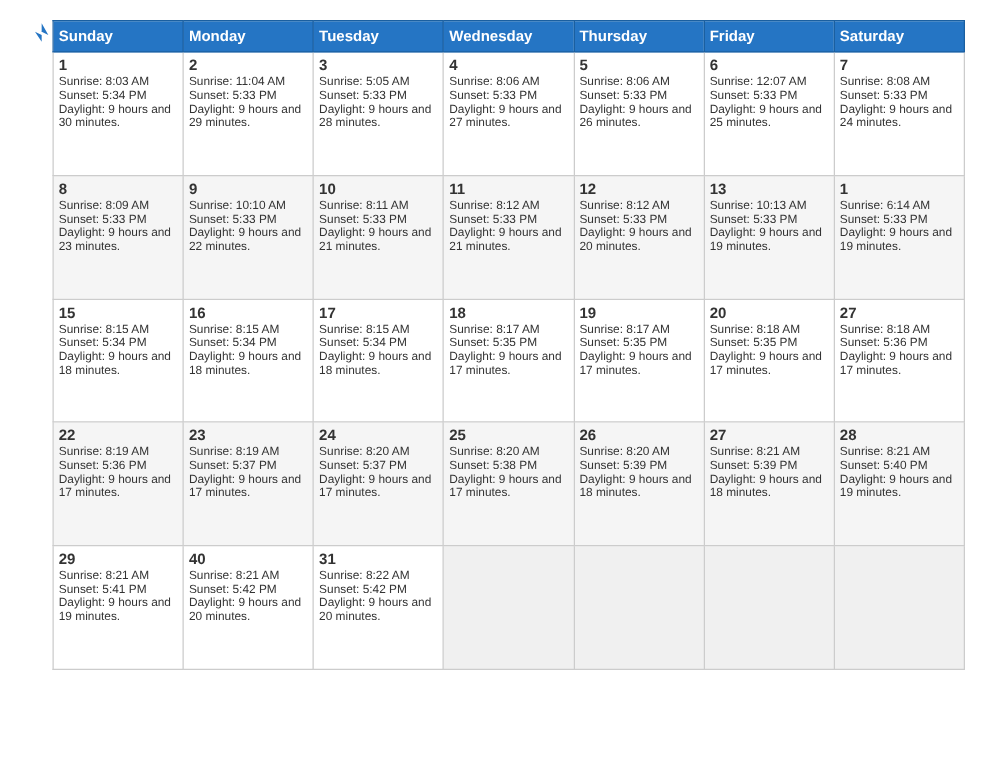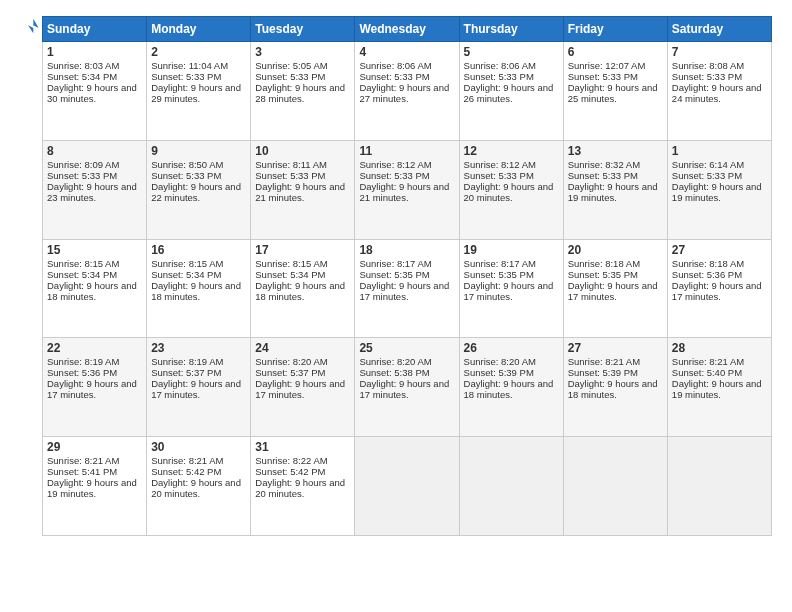--- a/index.html
+++ b/index.html
@@ -127,25 +127,25 @@
           <td><span class="day-num">1</span><span>Sunrise: 8:03 AM</span><br><span>Sunset: 5:34 PM</span><br><span>Daylight: 9 hours and 30 minutes.</span></td>
           <td><span class="day-num">2</span><span>Sunrise: 11:04 AM</span><br><span>Sunset: 5:33 PM</span><br><span>Daylight: 9 hours and 29 minutes.</span></td>
           <td><span class="day-num">3</span><span>Sunrise: 5:05 AM</span><br><span>Sunset: 5:33 PM</span><br><span>Daylight: 9 hours and 28 minutes.</span></td>
           <td><span class="day-num">4</span><span>Sunrise: 8:06 AM</span><br><span>Sunset: 5:33 PM</span><br><span>Daylight: 9 hours and 27 minutes.</span></td>
           <td><span class="day-num">5</span><span>Sunrise: 8:06 AM</span><br><span>Sunset: 5:33 PM</span><br><span>Daylight: 9 hours and 26 minutes.</span></td>
           <td><span class="day-num">6</span><span>Sunrise: 12:07 AM</span><br><span>Sunset: 5:33 PM</span><br><span>Daylight: 9 hours and 25 minutes.</span></td>
           <td><span class="day-num">7</span><span>Sunrise: 8:08 AM</span><br><span>Sunset: 5:33 PM</span><br><span>Daylight: 9 hours and 24 minutes.</span></td>
         </tr>
         <tr>
           <td><span class="day-num">8</span><span>Sunrise: 8:09 AM</span><br><span>Sunset: 5:33 PM</span><br><span>Daylight: 9 hours and 23 minutes.</span></td>
-          <td><span class="day-num">9</span><span>Sunrise: 8:50 AM</span><br><span>Sunset: 5:33 PM</span><br><span>Daylight: 9 hours and 22 minutes.</span></td>
+          <td><span class="day-num">9</span><span>Sunrise: 10:10 AM</span><br><span>Sunset: 5:33 PM</span><br><span>Daylight: 9 hours and 22 minutes.</span></td>
           <td><span class="day-num">10</span><span>Sunrise: 8:11 AM</span><br><span>Sunset: 5:33 PM</span><br><span>Daylight: 9 hours and 21 minutes.</span></td>
           <td><span class="day-num">11</span><span>Sunrise: 8:12 AM</span><br><span>Sunset: 5:33 PM</span><br><span>Daylight: 9 hours and 21 minutes.</span></td>
           <td><span class="day-num">12</span><span>Sunrise: 8:12 AM</span><br><span>Sunset: 5:33 PM</span><br><span>Daylight: 9 hours and 20 minutes.</span></td>
-          <td><span class="day-num">13</span><span>Sunrise: 8:32 AM</span><br><span>Sunset: 5:33 PM</span><br><span>Daylight: 9 hours and 19 minutes.</span></td>
+          <td><span class="day-num">13</span><span>Sunrise: 10:13 AM</span><br><span>Sunset: 5:33 PM</span><br><span>Daylight: 9 hours and 19 minutes.</span></td>
           <td><span class="day-num">1</span><span>Sunrise: 6:14 AM</span><br><span>Sunset: 5:33 PM</span><br><span>Daylight: 9 hours and 19 minutes.</span></td>
         </tr>
         <tr>
           <td><span class="day-num">15</span><span>Sunrise: 8:15 AM</span><br><span>Sunset: 5:34 PM</span><br><span>Daylight: 9 hours and 18 minutes.</span></td>
           <td><span class="day-num">16</span><span>Sunrise: 8:15 AM</span><br><span>Sunset: 5:34 PM</span><br><span>Daylight: 9 hours and 18 minutes.</span></td>
           <td><span class="day-num">17</span><span>Sunrise: 8:15 AM</span><br><span>Sunset: 5:34 PM</span><br><span>Daylight: 9 hours and 18 minutes.</span></td>
           <td><span class="day-num">18</span><span>Sunrise: 8:17 AM</span><br><span>Sunset: 5:35 PM</span><br><span>Daylight: 9 hours and 17 minutes.</span></td>
           <td><span class="day-num">19</span><span>Sunrise: 8:17 AM</span><br><span>Sunset: 5:35 PM</span><br><span>Daylight: 9 hours and 17 minutes.</span></td>
           <td><span class="day-num">20</span><span>Sunrise: 8:18 AM</span><br><span>Sunset: 5:35 PM</span><br><span>Daylight: 9 hours and 17 minutes.</span></td>
           <td><span class="day-num">27</span><span>Sunrise: 8:18 AM</span><br><span>Sunset: 5:36 PM</span><br><span>Daylight: 9 hours and 17 minutes.</span></td>
@@ -154,21 +154,21 @@
           <td><span class="day-num">22</span><span>Sunrise: 8:19 AM</span><br><span>Sunset: 5:36 PM</span><br><span>Daylight: 9 hours and 17 minutes.</span></td>
           <td><span class="day-num">23</span><span>Sunrise: 8:19 AM</span><br><span>Sunset: 5:37 PM</span><br><span>Daylight: 9 hours and 17 minutes.</span></td>
           <td><span class="day-num">24</span><span>Sunrise: 8:20 AM</span><br><span>Sunset: 5:37 PM</span><br><span>Daylight: 9 hours and 17 minutes.</span></td>
           <td><span class="day-num">25</span><span>Sunrise: 8:20 AM</span><br><span>Sunset: 5:38 PM</span><br><span>Daylight: 9 hours and 17 minutes.</span></td>
           <td><span class="day-num">26</span><span>Sunrise: 8:20 AM</span><br><span>Sunset: 5:39 PM</span><br><span>Daylight: 9 hours and 18 minutes.</span></td>
           <td><span class="day-num">27</span><span>Sunrise: 8:21 AM</span><br><span>Sunset: 5:39 PM</span><br><span>Daylight: 9 hours and 18 minutes.</span></td>
           <td><span class="day-num">28</span><span>Sunrise: 8:21 AM</span><br><span>Sunset: 5:40 PM</span><br><span>Daylight: 9 hours and 19 minutes.</span></td>
         </tr>
         <tr>
           <td><span class="day-num">29</span><span>Sunrise: 8:21 AM</span><br><span>Sunset: 5:41 PM</span><br><span>Daylight: 9 hours and 19 minutes.</span></td>
-          <td><span class="day-num">30</span><span>Sunrise: 8:21 AM</span><br><span>Sunset: 5:42 PM</span><br><span>Daylight: 9 hours and 20 minutes.</span></td>
+          <td><span class="day-num">40</span><span>Sunrise: 8:21 AM</span><br><span>Sunset: 5:42 PM</span><br><span>Daylight: 9 hours and 20 minutes.</span></td>
           <td><span class="day-num">31</span><span>Sunrise: 8:22 AM</span><br><span>Sunset: 5:42 PM</span><br><span>Daylight: 9 hours and 20 minutes.</span></td>
           <td class="cell-empty"></td>
           <td class="cell-empty"></td>
           <td class="cell-empty"></td>
           <td class="cell-empty"></td>
         </tr>
       </tbody>
   </table>
 </div>
 

